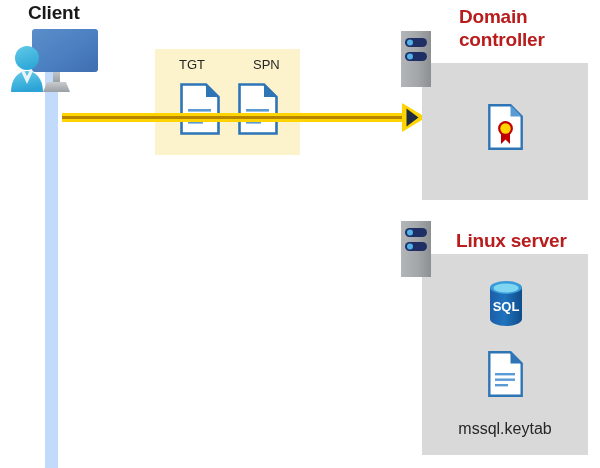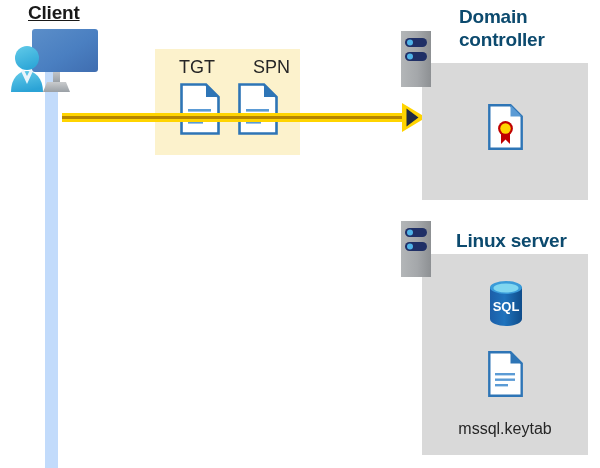--- a/index.html
+++ b/index.html
@@ -30,36 +30,35 @@
 
   
   .client-title {
     left: 28px;
     top: 2px;
     font-size: 19px;
     font-weight: bold;
     color: #191919;
     letter-spacing: -0.2px;
     white-space: nowrap;
-    text-decoration: underline;
   }
 
   
   .client-icon { left: 5px; top: 26px; width: 100px; height: 70px; }
 
   
   .yellow-box {
     left: 155px;
     top: 49px;
     width: 145px;
     height: 106px;
     background: #fcf2cc;
   }
   .doc-label {
-    font-size: 18px;
+    font-size: 13px;
     color: #262626;
     white-space: nowrap;
     letter-spacing: 0px;
   }
   .lbl-tgt { left: 179px; top: 57px; }
   .lbl-spn { left: 236px; top: 57px; margin-left: 17px; }
 
   .doc-tgt { left: 180px; top: 83px; width: 40px; height: 52px; }
   .doc-spn { left: 238px; top: 83px; width: 40px; height: 52px; }
 
@@ -94,21 +93,21 @@
 
   
   .panel { background: #d9d9d9; }
   .panel-dc    { left: 422px; top: 63px;  width: 166px; height: 137px; }
   .panel-linux { left: 422px; top: 254px; width: 166px; height: 201px; }
 
   
   .section-title {
     font-size: 19px;
     font-weight: bold;
-    color: #0c4a6e;
+    color: #b91c1c;
     line-height: 23px;
     letter-spacing: -0.2px;
   }
   .title-dc    { left: 459px; top: 5px;   width: 140px; }
   .title-linux { left: 456px; top: 229px; width: 145px; white-space: nowrap; }
 
   
   .cert-icon { left: 488px; top: 104px; width: 35px; height: 46px; }
   .sql-icon  { left: 487px; top: 279px; width: 38px; height: 48px; }
   .keytab-icon { left: 488px; top: 351px; width: 35px; height: 46px; }

